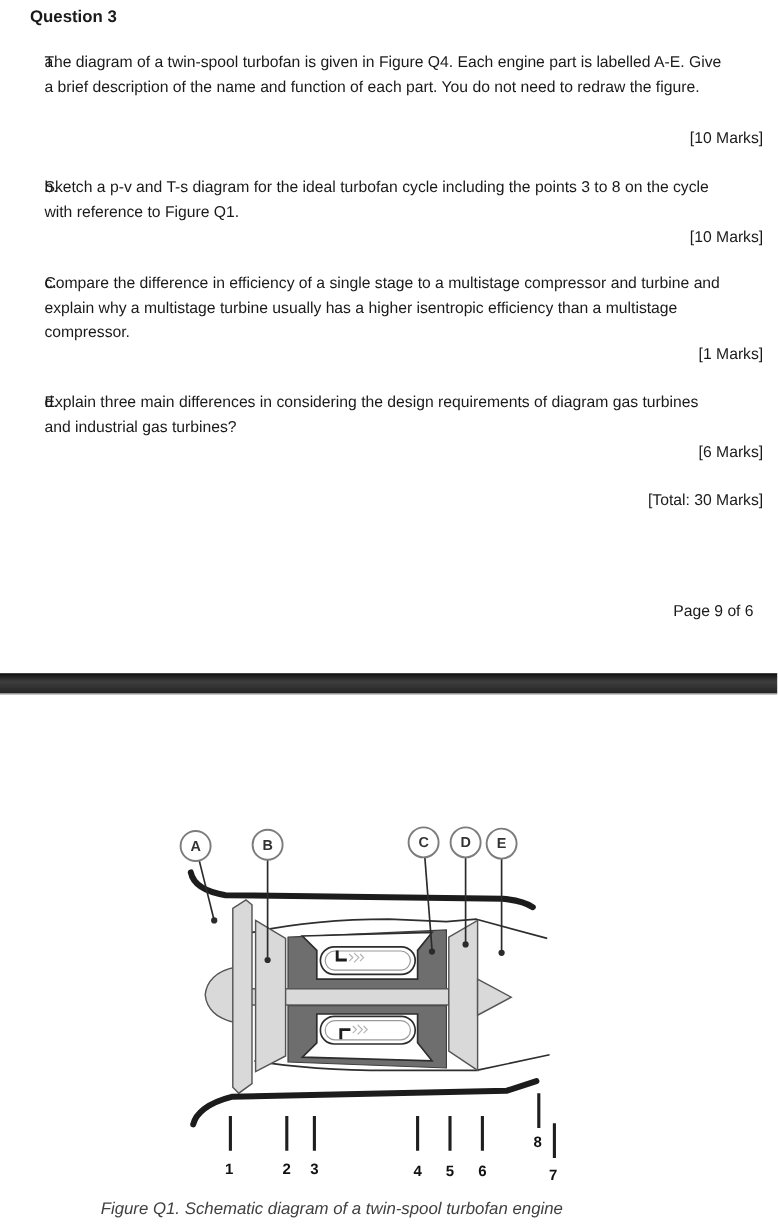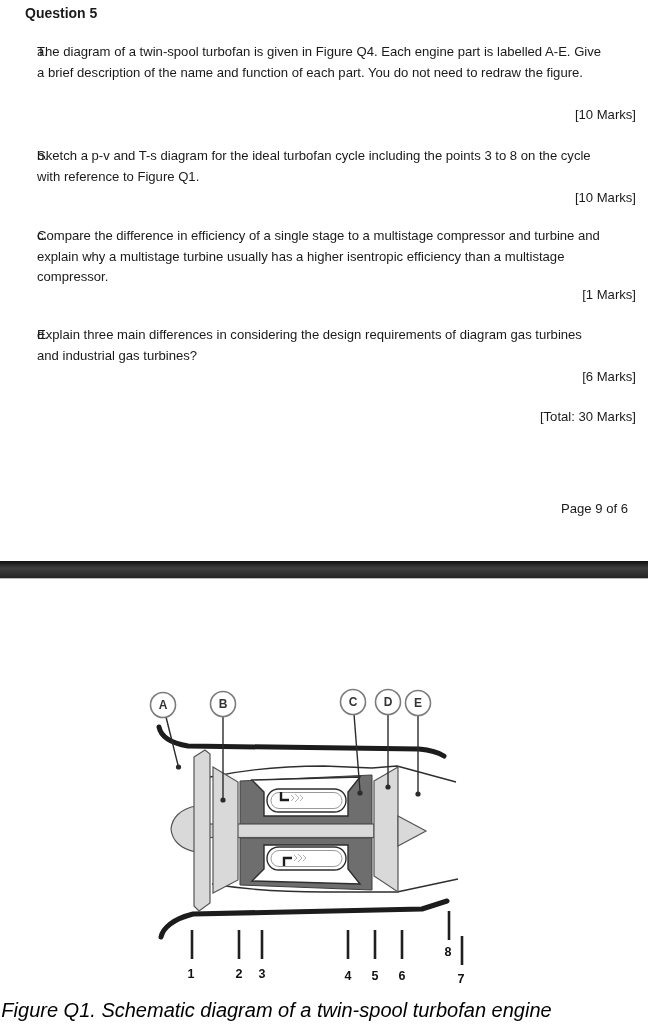--- a/index.html
+++ b/index.html
@@ -15,21 +15,21 @@
   .marks.total{font-weight:normal;}
   .page-num{position:absolute;right:20px;top:501px;font-size:13.1px;}
   .divider{
     position:absolute;left:0;top:561px;width:648px;height:17px;
     background:linear-gradient(180deg,#101010 0%,#3e3e3e 42%,#232323 100%);
     border-bottom:1.5px solid #b9b9b9;
   }
   .fig-svg{position:absolute;left:0;top:580px;width:648px;height:444px;}
   .caption{
     position:absolute;left:0;top:999px;width:553px;text-align:center;
-    font-style:italic;font-size:20px;color:#000000;
+    font-style:italic;font-size:14px;color:#404040;
   }
   
   .thick{fill:none;stroke-width:5;stroke-linecap:round;stroke-linejoin:round;}
   .thin{fill:none;stroke:#2e2e2e;stroke-width:1.4;stroke-linejoin:round;}
   .part{stroke:#555;stroke-width:1.2;}
   .core{stroke:#3f3f3f;stroke-width:1;}
   .cap-outline{fill:#ffffff;stroke:#2d2d2d;stroke-width:1.4;}
   .cap-inner{fill:none;stroke:#9a9a9a;stroke-width:1;}
   .fuel{fill:none;stroke:#1d1d1d;stroke-width:2.4;stroke-linejoin:miter;}
   .flame{fill:none;stroke:#b3b3b3;stroke-width:1;}
@@ -38,21 +38,21 @@
   .lbl-circle{fill:#ffffff;stroke:#7c7c7c;stroke-width:1.6;}
   .lbl-text{font-family:"Liberation Sans",sans-serif;font-size:12px;font-weight:bold;fill:#333;text-anchor:middle;}
   .tick{stroke:#1f1f1f;stroke-width:2.6;}
   .num-text{font-family:"Liberation Sans",sans-serif;font-size:12.5px;font-weight:bold;fill:#111;text-anchor:middle;}
 </style>
 </head>
 <body>
 
 <div class="page">
 
-  <div class="q-title">Question 5</div>
+  <div class="q-title">Question 3</div>
 
   <div class="qitem" style="top:42px">
     <span class="letter">a.</span>
     <div class="qtext">The diagram of a twin-spool turbofan is given in Figure Q4. Each engine part is labelled A-E. Give a brief description of the name and function of each part. You do not need to redraw the figure.</div>
   </div>
   <div class="marks" style="top:105px">[10 Marks]</div>
 
   <div class="qitem" style="top:146px">
     <span class="letter">b.</span>
     <div class="qtext">Sketch a p-v and T-s diagram for the ideal turbofan cycle including the points 3 to 8 on the cycle with reference to Figure Q1.</div>

